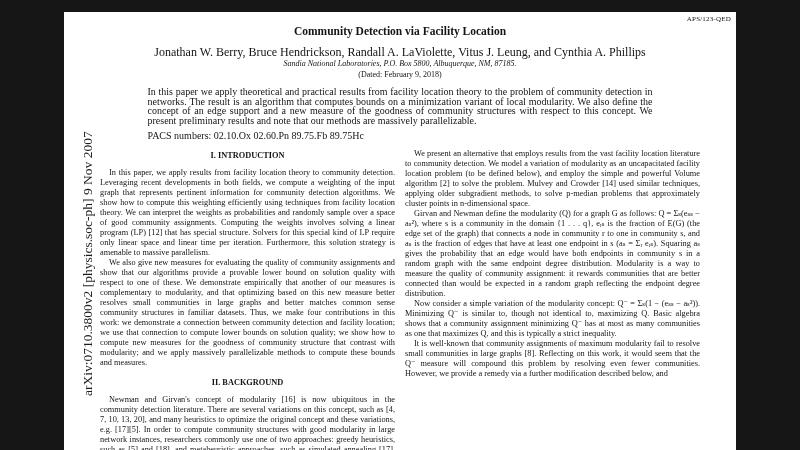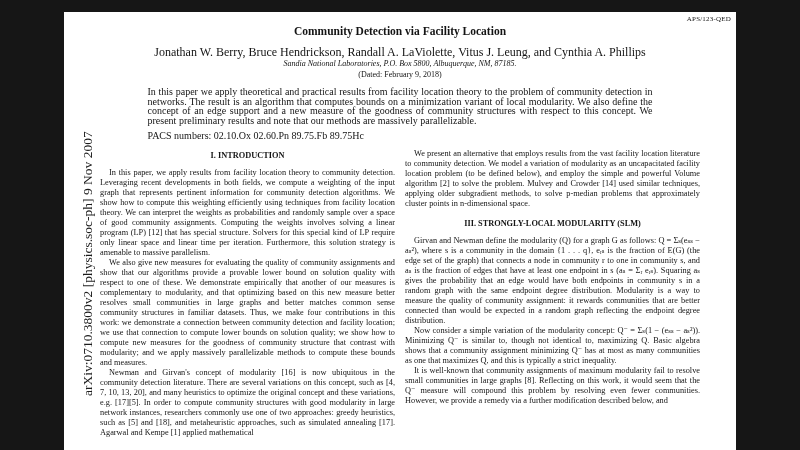--- a/index.html
+++ b/index.html
@@ -74,25 +74,25 @@
 
   <div class="abstract">In this paper we apply theoretical and practical results from facility location theory to the problem of community detection in networks. The result is an algorithm that computes bounds on a minimization variant of local modularity. We also define the concept of an edge support and a new measure of the goodness of community structures with respect to this concept. We present preliminary results and note that our methods are massively parallelizable.</div>
   <div class="pacs">PACS numbers: 02.10.Ox 02.60.Pn 89.75.Fb 89.75Hc</div>
 
   <div class="columns">
 
     <div class="col">
       <div class="sec-heading">I. INTRODUCTION</div>
       <p class="para">In this paper, we apply results from facility location theory to community detection. Leveraging recent developments in both fields, we compute a weighting of the input graph that represents pertinent information for community detection algorithms. We show how to compute this weighting efficiently using techniques from facility location theory. We can interpret the weights as probabilities and randomly sample over a space of good community assignments. Computing the weights involves solving a linear program (LP) [12] that has special structure. Solvers for this special kind of LP require only linear space and linear time per iteration. Furthermore, this solution strategy is amenable to massive parallelism.</p>
       <p class="para">We also give new measures for evaluating the quality of community assignments and show that our algorithms provide a provable lower bound on solution quality with respect to one of these. We demonstrate empirically that another of our measures is complementary to modularity, and that optimizing based on this new measure better resolves small communities in large graphs and better matches common sense community structures in familiar datasets. Thus, we make four contributions in this work: we demonstrate a connection between community detection and facility location; we use that connection to compute lower bounds on solution quality; we show how to compute new measures for the goodness of community structure that contrast with modularity; and we apply massively parallelizable methods to compute these bounds and measures.</p>
+      <div class="sec-heading">II. BACKGROUND</div>
       <p class="para">Newman and Girvan's concept of modularity [16] is now ubiquitous in the community detection literature. There are several variations on this concept, such as [4, 7, 10, 13, 20], and many heuristics to optimize the original concept and these variations, e.g. [17][5]. In order to compute community structures with good modularity in large network instances, researchers commonly use one of two approaches: greedy heuristics, such as [5] and [18], and metaheuristic approaches, such as simulated annealing [17]. Agarwal and Kempe [1] applied mathematical</p>
     </div>
 
     <div class="col">
       <p class="para">We present an alternative that employs results from the vast facility location literature to community detection. We model a variation of modularity as an uncapacitated facility location problem (to be defined below), and employ the simple and powerful Volume algorithm [2] to solve the problem. Mulvey and Crowder [14] used similar techniques, applying older subgradient methods, to solve p-median problems that approximately cluster points in n-dimensional space.</p>
-      <div class="sec-heading">III. STRONGLY-LOCAL MODULARITY (SLM)</div>
       <p class="para">Girvan and Newman define the modularity (Q) for a graph G as follows: Q = Σₛ(eₛₛ − aₛ²), where s is a community in the domain {1 . . . q}, eᵣₛ is the fraction of E(G) (the edge set of the graph) that connects a node in community r to one in community s, and aₛ is the fraction of edges that have at least one endpoint in s (aₛ = Σᵣ eᵣₛ). Squaring aₛ gives the probability that an edge would have both endpoints in community s in a random graph with the same endpoint degree distribution. Modularity is a way to measure the quality of community assignment: it rewards communities that are better connected than would be expected in a random graph reflecting the endpoint degree distribution.</p>
       <p class="para">Now consider a simple variation of the modularity concept: Q⁻ = Σₛ(1 − (eₛₛ − aₛ²)). Minimizing Q⁻ is similar to, though not identical to, maximizing Q. Basic algebra shows that a community assignment minimizing Q⁻ has at most as many communities as one that maximizes Q, and this is typically a strict inequality.</p>
       <p class="para">It is well-known that community assignments of maximum modularity fail to resolve small communities in large graphs [8]. Reflecting on this work, it would seem that the Q⁻ measure will compound this problem by resolving even fewer communities. However, we provide a remedy via a further modification described below, and</p>
     </div>
 
   </div>
 </div>
 
 </body></html>

